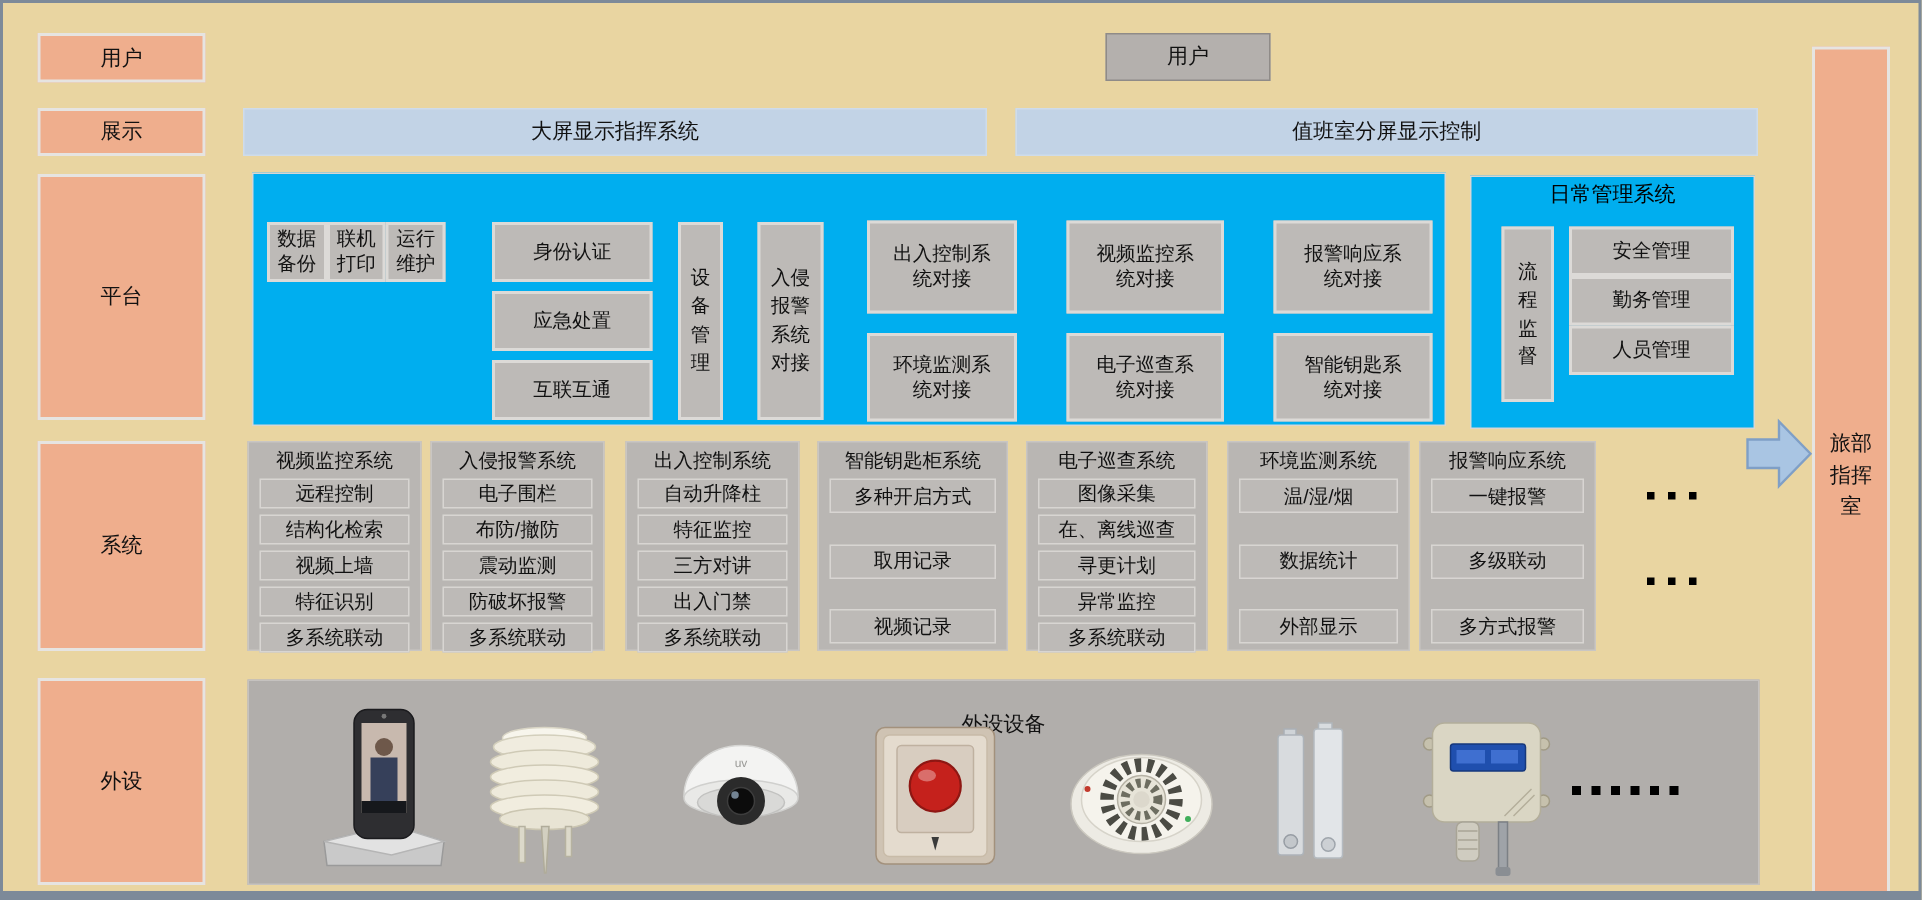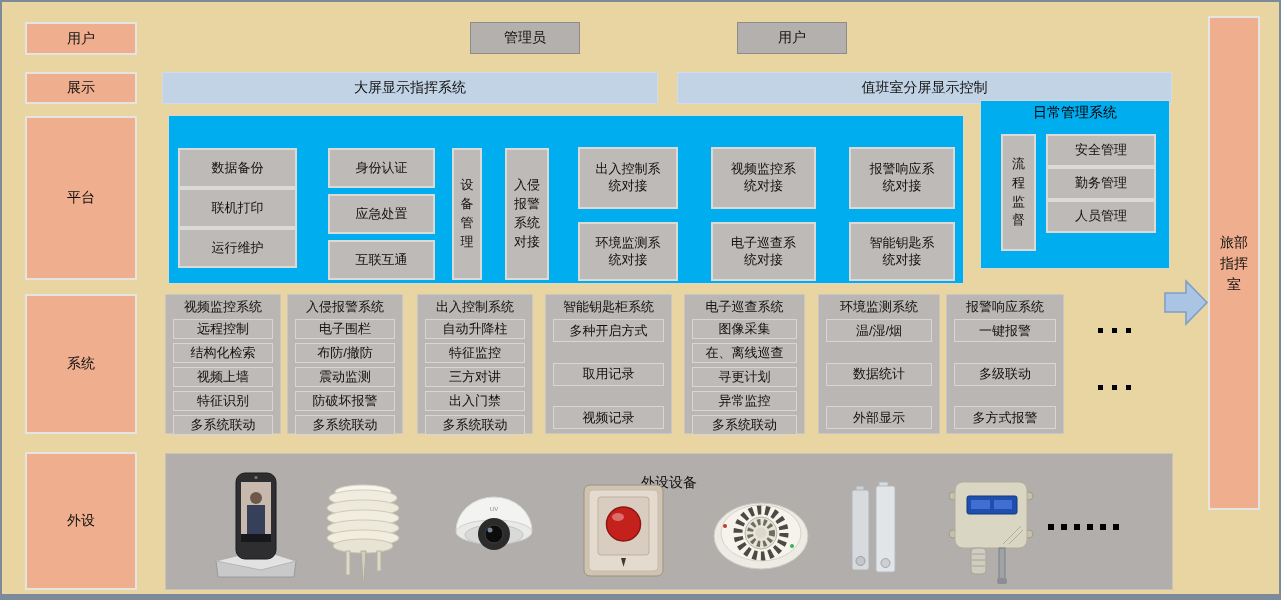--- a/index.html
+++ b/index.html
@@ -59,36 +59,33 @@
   <div class="abs salmon center" style="left:23px;top:114px;width:112px;height:164px">
       <span>平台</span>
     </div>
   <div class="abs salmon center" style="left:23px;top:292px;width:112px;height:140px">
       <span>系统</span>
     </div>
   <div class="abs salmon center" style="left:23px;top:450px;width:112px;height:138px">
       <span>外设</span>
     </div>
 
-  <div class="abs actor center" style="left:468px;top:20px;width:110px;height:32px">
-      <span>管理员</span>
-    </div>
   <div class="abs actor center" style="left:735px;top:20px;width:110px;height:32px">
       <span>用户</span>
     </div>
 
   <div class="abs bluebar center" style="left:160px;top:70px;width:496px;height:32px">
       <span>大屏显示指挥系统</span>
     </div>
   <div class="abs bluebar center" style="left:675px;top:70px;width:495px;height:32px">
       <span>值班室分屏显示控制</span>
     </div>
 
   <div class="abs cyan" style="left:166px;top:113px;width:796px;height:169px">
-    <div class="abs" style="left:9px;top:32px;height:132px;width:119px;display:flex;flex-direction:column;justify-content:flex-start">
+    <div class="abs" style="left:9px;top:32px;height:132px;width:119px;display:flex;flex-direction:row;justify-content:space-between">
       <div class="pbox center" style="height:40px">数据备份</div>
       <div class="pbox center" style="height:40px">联机打印</div>
       <div class="pbox center" style="height:40px">运行维护</div>
     </div>
     <div class="abs" style="left:159px;top:32px;height:132px;width:107px;display:flex;flex-direction:column;justify-content:space-between">
       <div class="pbox center" style="height:40px">身份认证</div>
       <div class="pbox center" style="height:40px">应急处置</div>
       <div class="pbox center" style="height:40px">互联互通</div>
     </div>
     <div class="abs pbox center vtext pre" style="left:283px;top:32px;width:30px;height:132px">设
@@ -108,21 +105,21 @@
 统对接</div>
       <div class="pbox center pre">环境监测系
 统对接</div>
       <div class="pbox center pre">电子巡查系
 统对接</div>
       <div class="pbox center pre">智能钥匙系
 统对接</div>
     </div>
   </div>
 
-  <div class="abs cyan" style="left:978px;top:98px;width:190px;height:169px">
+  <div class="abs cyan" style="left:978px;top:115px;width:190px;height:169px">
     <div class="cyan-title">日常管理系统</div>
     <div class="abs pbox center vtext pre" style="left:20px;top:33px;width:35px;height:117px">流
 程
 监
 督</div>
     <div class="abs" style="left:65px;top:33px;width:110px;height:130px;display:flex;flex-direction:column;justify-content:flex-start">
       <div class="pbox center" style="height:33px">安全管理</div>
       <div class="pbox center" style="height:33px">勤务管理</div>
       <div class="pbox center" style="height:33px">人员管理</div>
     </div>
@@ -207,21 +204,21 @@
   <div class="dots dots-3" style="left:1096px;top:383px">
       <span class="sq"></span>
       <span class="sq"></span>
       <span class="sq"></span>
     </div>
 
   <svg class="abs" style="left:1162px;top:277px" width="45" height="47" viewBox="0 0 45 47">
     <polygon points="1,14 22,14 22,2 43,23.5 22,45 22,33 1,33" fill="#a9c5e3" stroke="#7f9fc6" stroke-width="1.6"></polygon>
   </svg>
 
-  <div class="abs salmon center vtext pre" style="left:1206px;top:14px;width:52px;height:494px;font-size:14px;line-height:1.5">旅部
+  <div class="abs salmon center vtext pre" style="left:1206px;top:29px;width:52px;height:570px;font-size:14px;line-height:1.5">旅部
 指挥
 室</div>
 
   <div id="peripherals">
     <div class="p-title">外设设备</div>
 
     <svg class="dev" style="left:40px;top:17px" width="100" height="112" viewBox="0 0 100 112">
       <polygon points="10,90 55,79 90,90 88,106 12,106" fill="#c9c9c9" stroke="#9a9a9a"></polygon>
       <polygon points="10,90 55,79 90,90 55,99" fill="#e2e2e2" stroke="#b5b5b5"></polygon>
       <rect x="30" y="2" width="40" height="86" rx="9" fill="#2e2e31" stroke="#1b1b1e"></rect>

